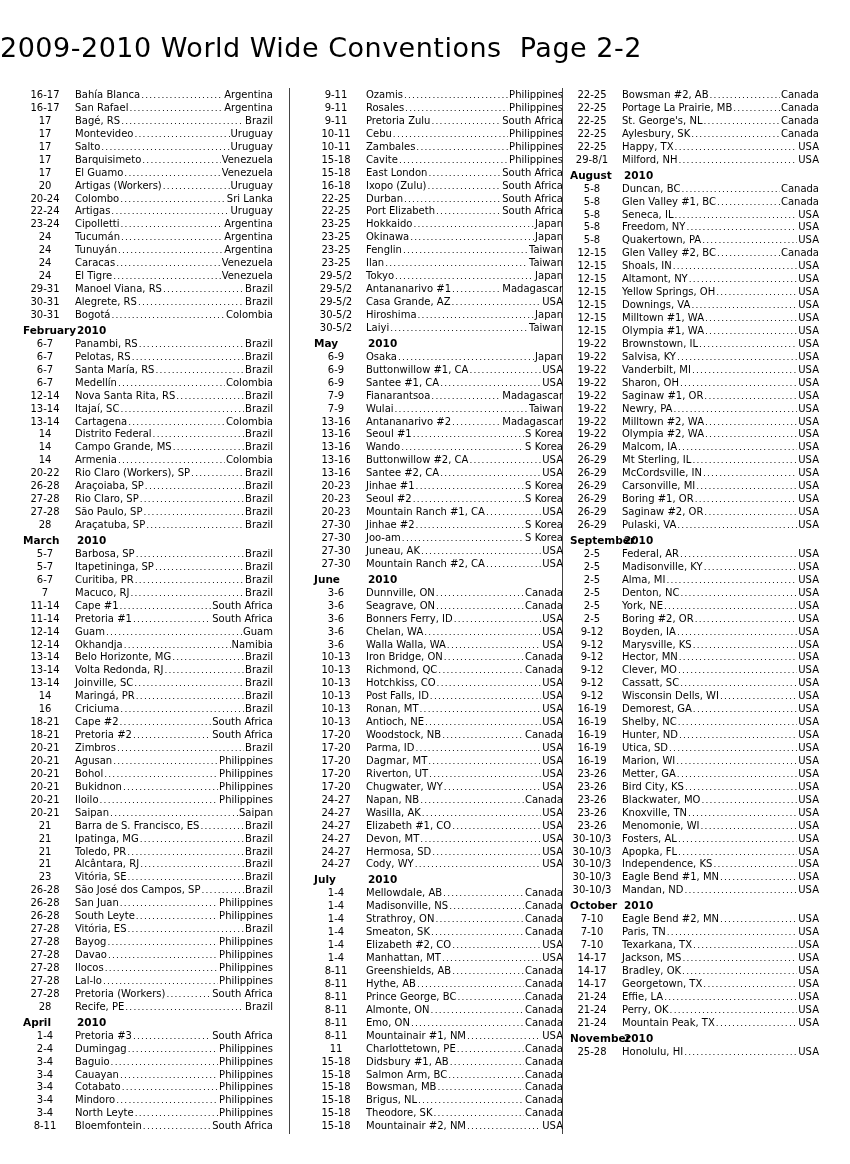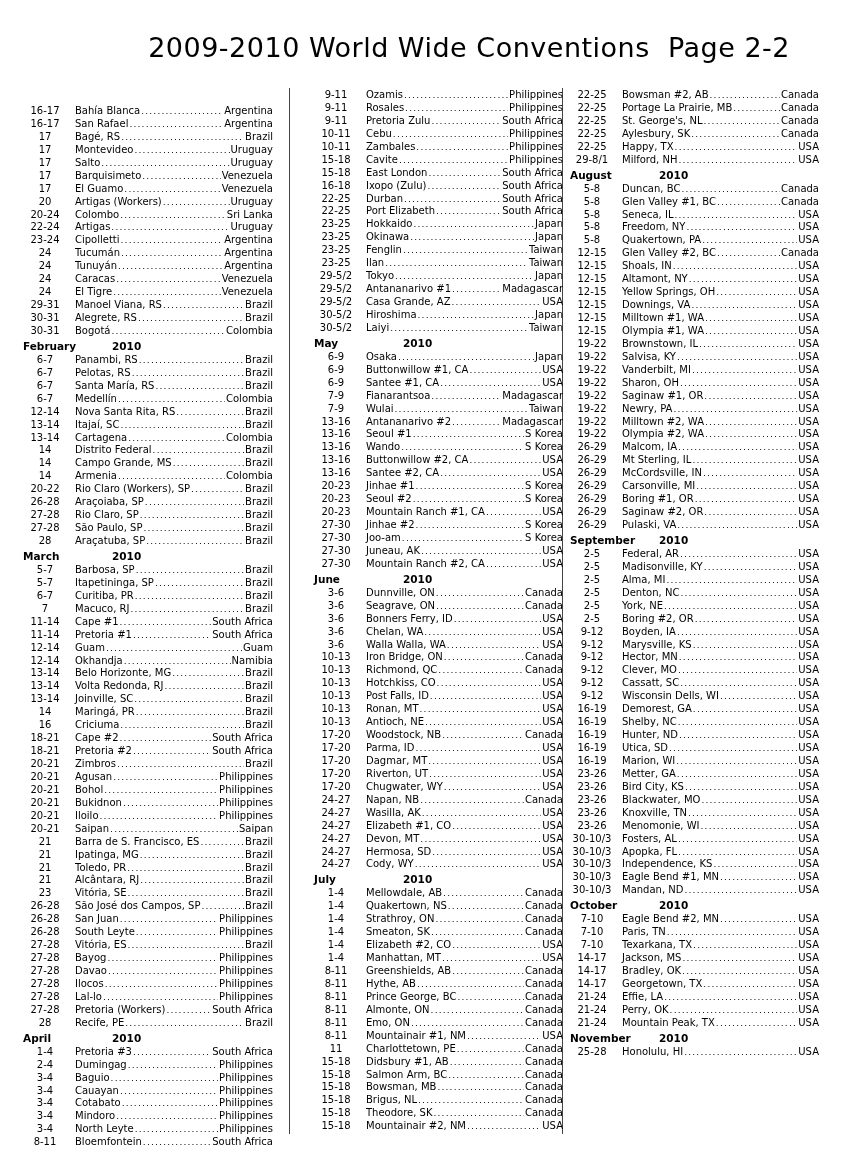--- a/index.html
+++ b/index.html
@@ -1,28 +1,28 @@
 <!DOCTYPE html>
 <html><head>
   <meta charset="utf-8">
   <style>
     html, body { margin: 0; padding: 0; background: #ffffff; }
     body {
       width: 850px; height: 1164px; position: relative; overflow: hidden;
       font-family: "DejaVu Sans", sans-serif; color: #000;
     }
     .title {
-      position: absolute; left: 0; top: 14px; width: 790px; text-align: right;
+      position: absolute; left: 0; top: 14px; width: 790px; text-align: left;
       font-family: "DejaVu Sans", sans-serif; font-size: 27px; letter-spacing: 0.5px;
       font-weight: normal; white-space: pre;
     }
     .col {
       position: absolute; top: 89px; width: 250px;
     }
-    #col1 { left: 23px; margin-top: 16px; }
+    #col1 { left: 23px; }
     #col2 { left: 314px; width: 249px; }
     #col3 { left: 570px; width: 249px; }
     .divider {
       position: absolute; top: 88px; width: 1px; height: 1046px; background: #444;
     }
     #div1 { left: 289px; }
     #div2 { left: 562px; }
     .row {
       display: flex; align-items: baseline; height: 12.95px; line-height: 12.95px;
       font-size: 10px; white-space: nowrap; overflow: hidden;
@@ -30,21 +30,21 @@
     .row .date { width: 44px; text-align: center; flex: none; }
     .row .place { flex: none; margin-left: 8px; padding-right: 1px; }
     .row .dots {
       flex: 1 1 auto; overflow: hidden; letter-spacing: 1.2px; font-size: 9px;
     }
     .row .dots::before {
       content: "..............................................................................................";
     }
     .row .country { flex: none; padding-left: 1px; text-align: right; }
     .month {
-      display: flex; height: 16px; line-height: 17px; font-size: 10.5px; font-weight: bold; gap: 35px;
+      display: flex; height: 16px; line-height: 17px; font-size: 10.5px; font-weight: bold;
     }
     .month .mname { width: 54px; flex: none; }
     .month .myear { flex: none; }
   </style>
 </head>
 <body>
 
 <h1 class="title">2009-2010 World Wide Conventions  Page 2-2</h1>
 
 <div class="divider" id="div1"></div>
@@ -903,21 +903,21 @@
         <span class="myear">2010</span>
       </div>
       <div class="row">
         <span class="date">1-4</span>
         <span class="place">Mellowdale, AB</span>
         <span class="dots"></span>
         <span class="country">Canada</span>
       </div>
       <div class="row">
         <span class="date">1-4</span>
-        <span class="place">Quakertown, NS</span>
+        <span class="place">Madisonville, NS</span>
         <span class="dots"></span>
         <span class="country">Canada</span>
       </div>
       <div class="row">
         <span class="date">1-4</span>
         <span class="place">Strathroy, ON</span>
         <span class="dots"></span>
         <span class="country">Canada</span>
       </div>
       <div class="row">

